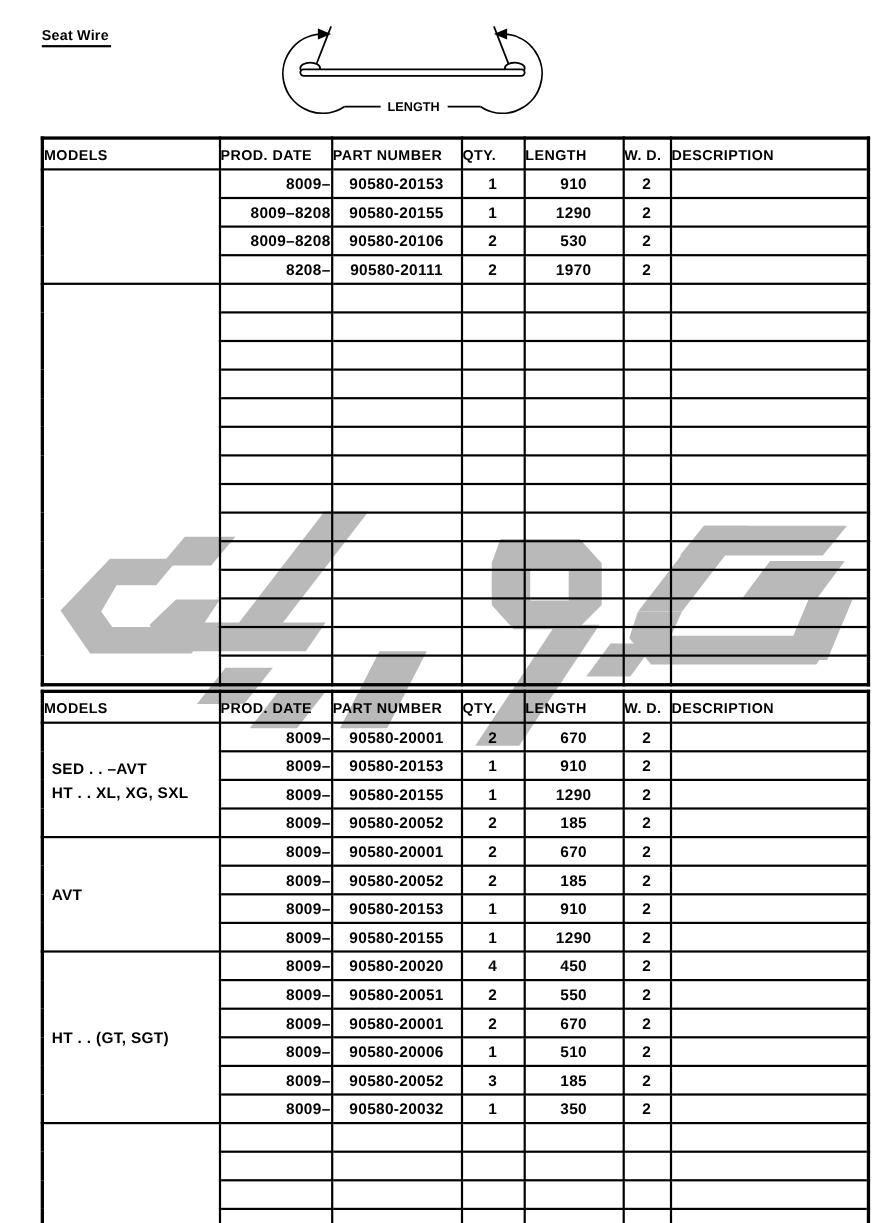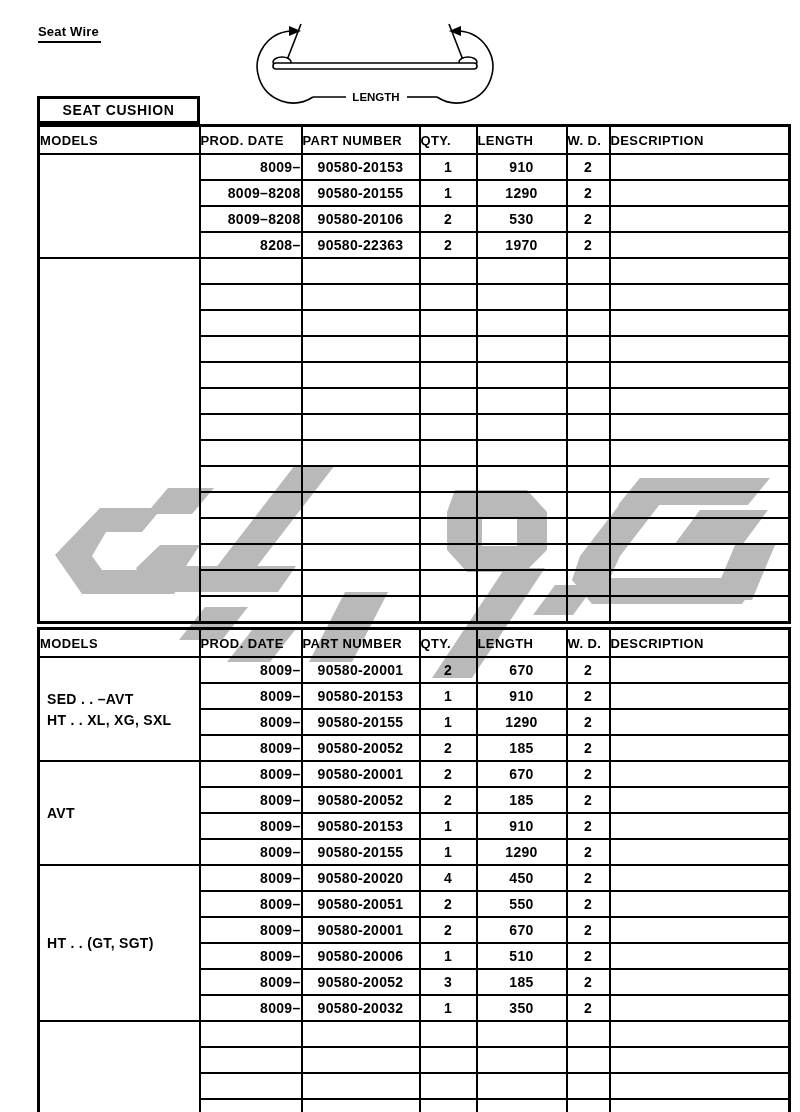--- a/index.html
+++ b/index.html
@@ -85,21 +85,20 @@
         <ellipse cx="47" cy="42" rx="9" ry="5" fill="#fff"></ellipse>
         <ellipse cx="233" cy="42" rx="9" ry="5" fill="#fff"></ellipse>
         <rect x="38" y="43" width="204" height="6" rx="3" fill="#fff"></rect>
       </g>
 
       <polygon points="54,6 66,11 54,16" fill="#000"></polygon>
       <polygon points="226,6 214,11 226,16" fill="#000"></polygon>
       <text x="141" y="81" text-anchor="middle" font-size="11.5" font-weight="bold" font-family="Liberation Sans, sans-serif">LENGTH</text>
     </svg>
 
-    <div class="table-label" style="left:37px; top:96px;">SEAT CUSHION</div>
     <div class="tbl-wrap" style="left:37px; top:124px;">
       <table class="data-table">
         <colgroup>
           <col style="width:161px">
             <col style="width:102px">
             <col style="width:118px">
           <col style="width:57px">
             <col style="width:90px">
             <col style="width:43px">
             <col style="width:180px">
@@ -136,21 +135,21 @@
             <tr>
               <td class="c-prod_date">8009–8208</td>
               <td class="c-part_number">90580-20106</td>
               <td class="c-qty">2</td>
               <td class="c-length">530</td>
               <td class="c-wd">2</td>
               <td class="c-description"></td>
             </tr>
             <tr>
               <td class="c-prod_date">8208–</td>
-              <td class="c-part_number">90580-22363</td>
+              <td class="c-part_number">90580-20111</td>
               <td class="c-qty">2</td>
               <td class="c-length">1970</td>
               <td class="c-wd">2</td>
               <td class="c-description"></td>
             </tr>
             <tr>
               <td class="models-cell" rowspan="14"></td>
               <td class="c-prod_date"></td>
               <td class="c-part_number"></td>
               <td class="c-qty"></td>

